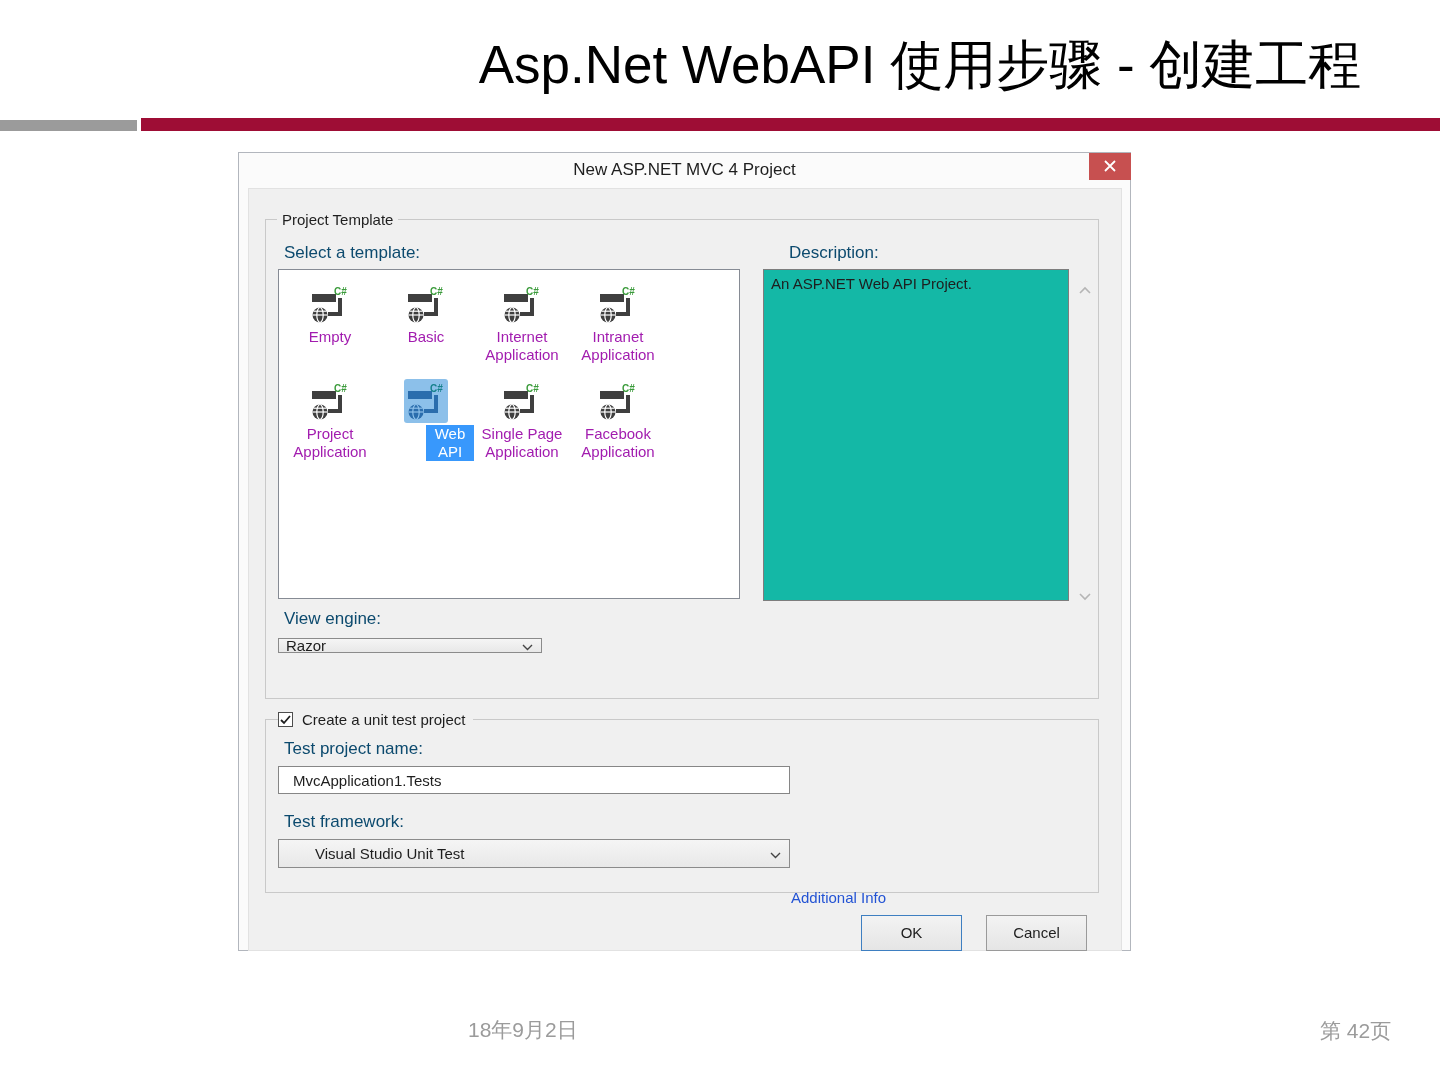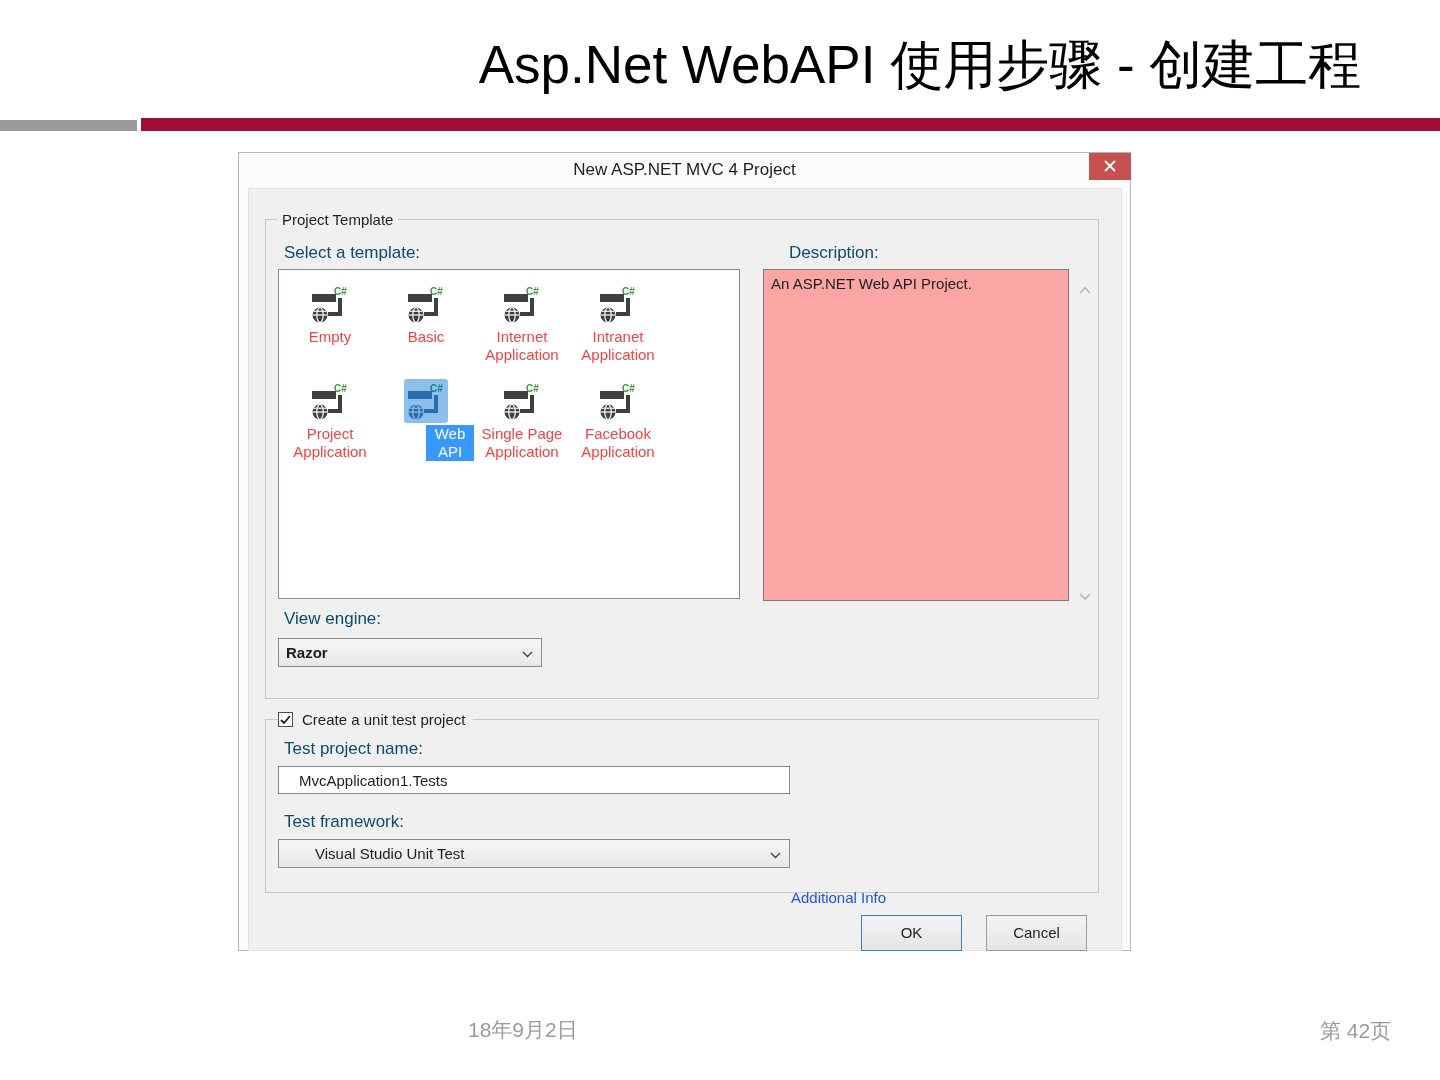--- a/index.html
+++ b/index.html
@@ -53,58 +53,58 @@
   .lbl-tf     { left:45px;  top:659px; }
 
   .template-list {
     left:39px; top:116px; width:462px; height:330px;
     background:#fff; border:1px solid #868b94;
     display:grid; grid-template-columns:repeat(4,96px);
     align-content:start; padding:12px 0 0 3px; row-gap:9px;
   }
   .tpl-item { display:flex; flex-direction:column; align-items:center; min-height:88px; }
   .icon-wrap { width:44px; height:44px; display:flex; align-items:center; justify-content:center; margin-bottom:2px; }
-  .tpl-label { font-size:15px; line-height:18px; text-align:center; color:#ef4444; padding:0 3px; }
+  .tpl-label { font-size:15px; line-height:18px; text-align:center; color:#a21caf; padding:0 3px; }
   .tpl-item .shape { fill:#3f3f3f; }
   .tpl-item .cs { fill:#3B9B3B; font-family:"Liberation Sans",sans-serif; font-size:10px; font-weight:bold; }
   .tpl-item .grid { stroke:#ffffff; fill:none; }
   .tpl-item.selected .icon-wrap { background:#8cc0ea; border-radius:3px; }
   .tpl-item.selected .shape { fill:#2a6dad; }
   .tpl-item.selected .cs { fill:#16808c; }
   .tpl-item.selected .grid { stroke:#8cc0ea; }
   .tpl-item.selected .tpl-label { background:#3898FC; color:#fff;margin-left:48px; }
 
   .desc-box {
     left:524px; top:116px; width:306px; height:332px;
-    background:#fca5a5; border:1px solid #7d7d7d; padding:5px 7px; font-size:15px;
+    background:#14b8a6; border:1px solid #7d7d7d; padding:5px 7px; font-size:15px;
   }
   .scroll-chev { width:16px; height:10px; }
   .chev-up   { left:839px; top:128px; }
   .chev-down { left:839px; top:434px; }
 
   .dd {
     border:1px solid #8b8b8b; background:linear-gradient(#f5f5f5,#e8e8e8);
     display:flex; align-items:center; justify-content:space-between;
     padding:0 8px 0 7px; font-size:15px; color:#1e1e1e; cursor:default;
   }
-  .dd-ve { left:39px; top:485px; width:264px; height:29px;font-weight:bold; }
+  .dd-ve { left:39px; top:485px; width:264px; height:15px; }
   .dd-tf { left:39px; top:686px; width:512px; height:29px;padding-left:36px; }
 
   .cb-row {
     left:39px; top:557px; display:flex; align-items:center; gap:9px;
     background:#f0f0f0; padding-right:8px; z-index:2; height:18px;
   }
   .cb {
     width:15px; height:15px; border:1px solid #4d4d4d; background:#fff;
     display:inline-flex; align-items:center; justify-content:center;
   }
 
   .txt-input {
     left:39px; top:613px; width:512px; height:28px;
-    border:1px solid #868686; background:#fff; font-size:15px; padding:0 20px;
+    border:1px solid #868686; background:#fff; font-size:15px; padding:0 14px;
     font-family:"Liberation Sans","DejaVu Sans",sans-serif; color:#1e1e1e;
   }
 
   .info-link { left:552px; top:692px; font-size:15px; color:#2353d4; cursor:pointer;margin-top:44px; }
 
   .btn {
     background:linear-gradient(#f3f3f3,#e5e5e5); border:1px solid #9a9a9a;
     font-size:15px; color:#1e1e1e; text-align:center; line-height:33px; cursor:pointer;
   }
   .btn-ok     { left:622px; top:762px; width:101px; height:36px; border-color:#3e7fc1; }

